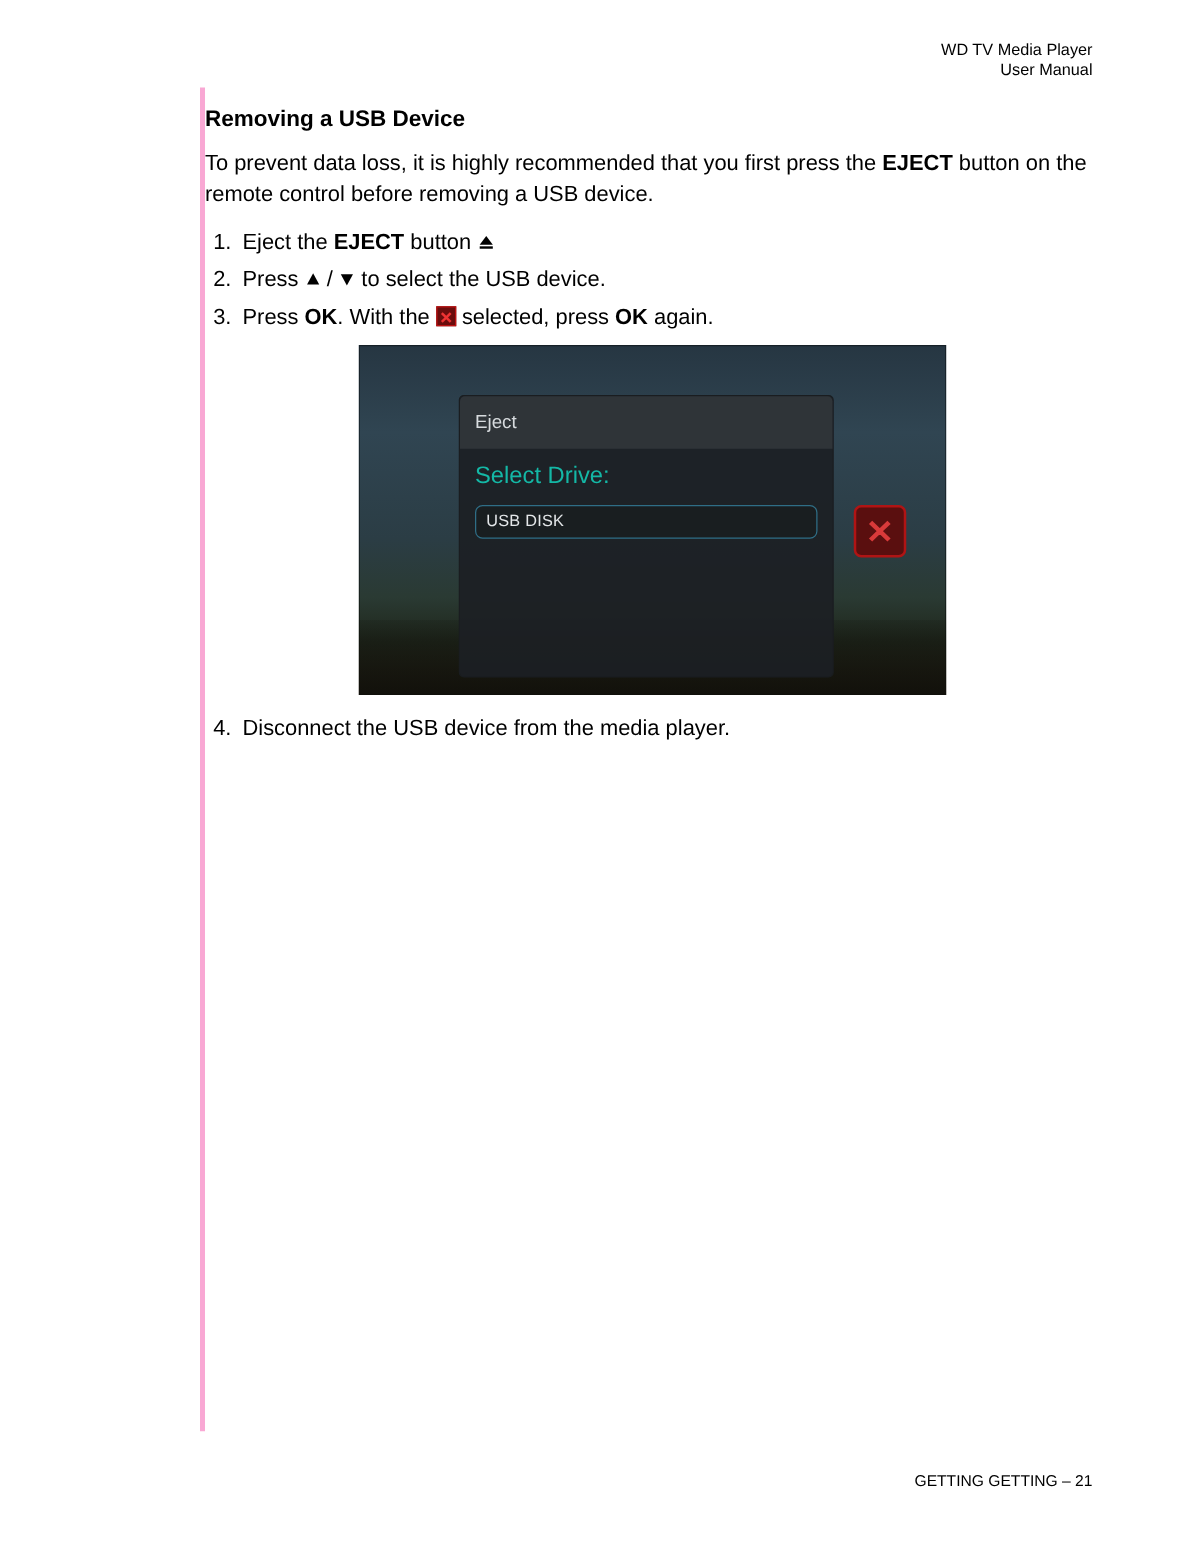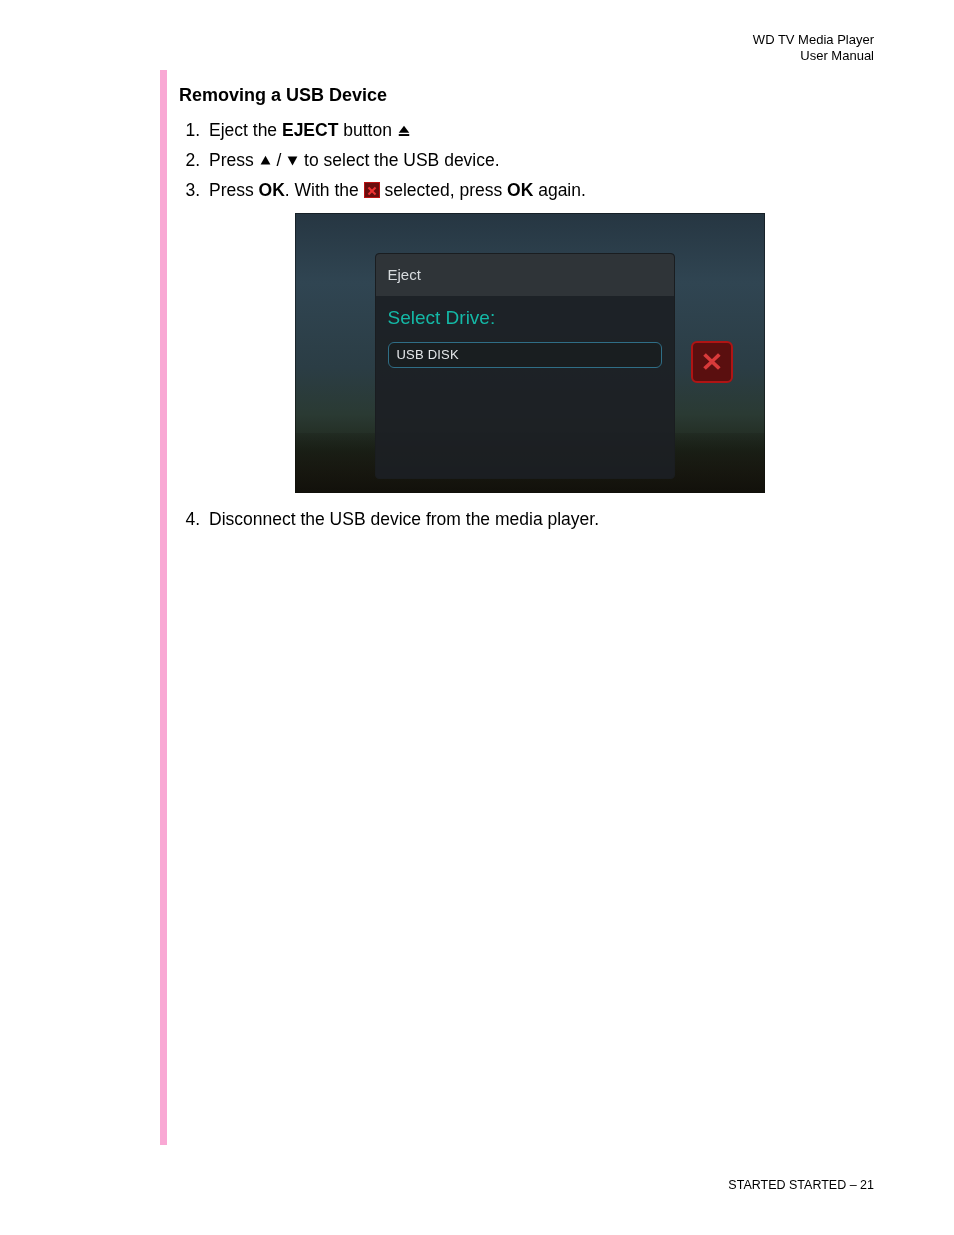--- a/index.html
+++ b/index.html
@@ -23,22 +23,21 @@
     font-size: 13px;
     line-height: 1.25;
     color: #000;
   }
   .content-col {
     position: absolute;
     top: 70px;
     left: 160px;
     width: 720px;
     box-sizing: border-box;
-    border-left: 7px solid #f9a8d4;
-    padding-left: 12px;
+    border-left: 4px solid #f9a8d4;
     min-height: 1075px;
     font-size: 17.5px;
     line-height: 1.45;
   }
   .content-col h2 {
     margin: 12px 0 10px 0;
     font-size: 18px;
     font-weight: 700;
   }
   .content-col p { margin: 8px 0 12px 0; }
@@ -181,20 +180,23 @@
 
   <div class="product-header">
     <div>WD TV Media Player</div>
     <div>User Manual</div>
   </div>
 
   <div class="content-col">
 
     <h2>Removing a USB Device</h2>
 
+    <p>
+      <span>To prevent data loss, it is highly recommended that you first press the </span><span class="bold">EJECT</span><span> button on the remote control before removing a USB device.</span>
+    </p>
 
 
     <ol class="steps">
       <li>
         <span>Eject the </span><span class="bold">EJECT</span><span> button </span>
         <span class="icon eject-icon">
           <svg viewBox="0 0 16 16">
               <polygon points="8,2 14,10 2,10" fill="#000"></polygon>
               <rect x="2" y="11.5" width="12" height="2.2" fill="#000"></rect>
             </svg>
@@ -231,16 +233,16 @@
       </div>
     </div>
 
     <ol class="steps" start="4">
       <li>Disconnect the USB device from the media player.</li>
     </ol>
 
   </div>
 
   <div class="footer">
-    <span>STARTED STARTED</span><span> – </span><span>21</span>
+    <span>GETTING GETTING</span><span> – </span><span>21</span>
   </div>
 
 </div>
 
 </body></html>

